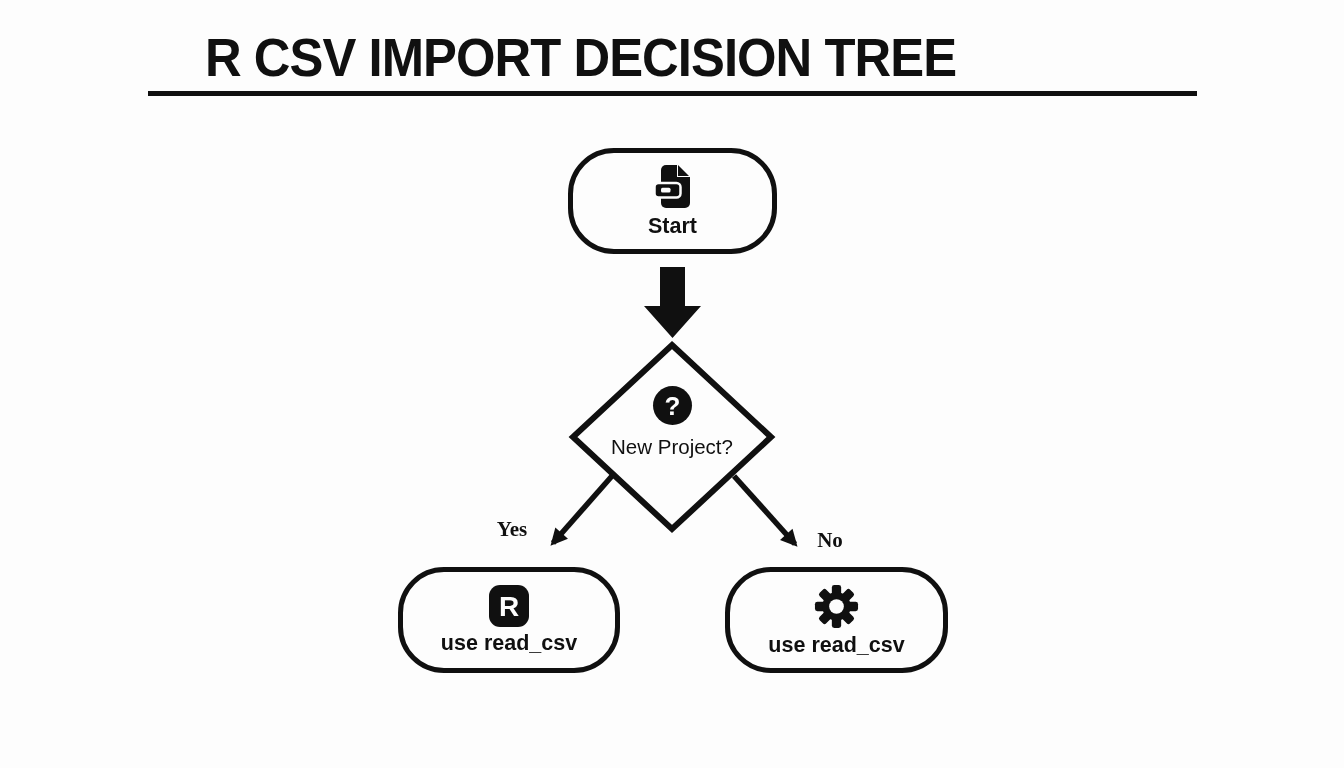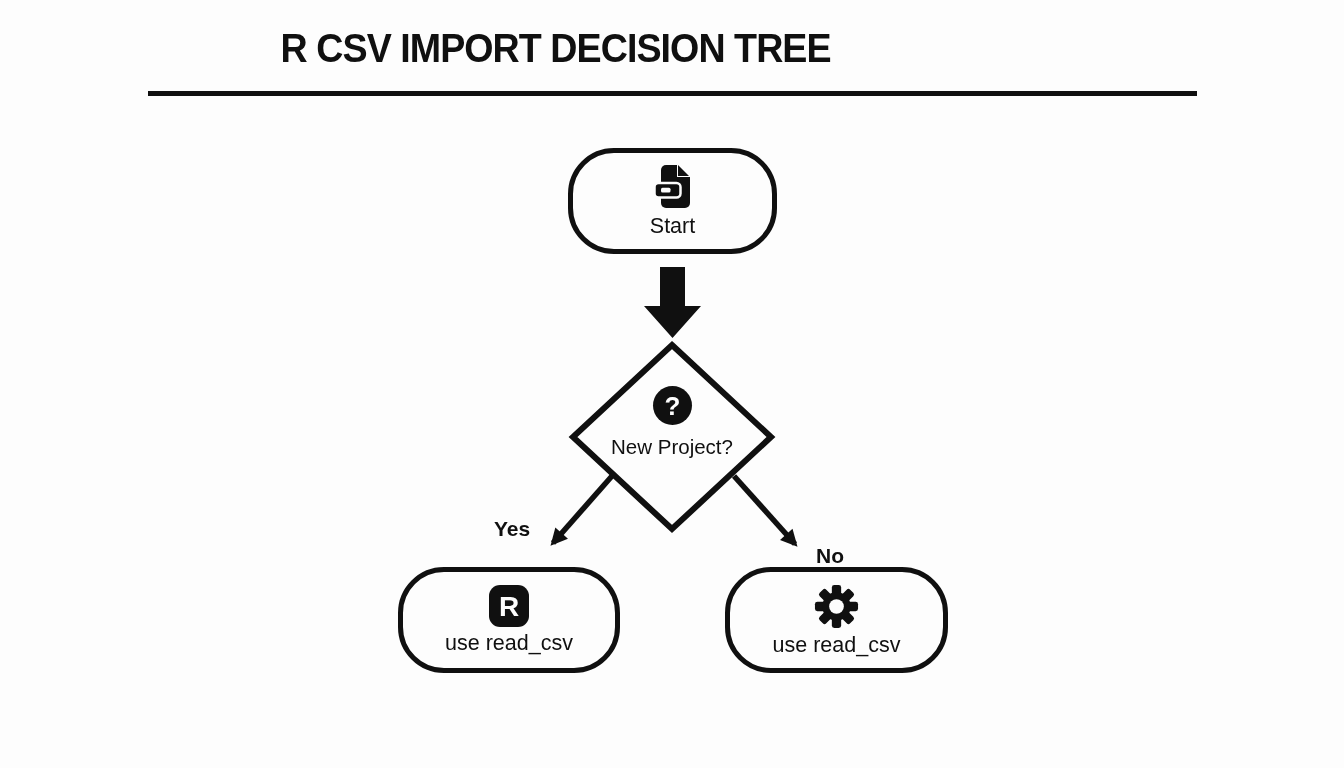--- a/index.html
+++ b/index.html
@@ -8,25 +8,26 @@
     width:1344px;height:768px;
     background:#fdfdfd;
     overflow:hidden;
     font-family:"Liberation Sans", sans-serif;
     color:#101010;
   }
   .title{
     position:absolute;
     left:0; top:26px; width:1112px;
     text-align:center;
-    font-size:40px;
+    font-size:54px;
     font-weight:bold;
     letter-spacing:-1px;
     margin:0;
     color:#101010;
+    padding-left:25px;
   }
   .title span{display:inline-block; transform:scaleX(.94); transform-origin:center;}
   .rule{
     position:absolute;
     left:148px; top:91px;
     width:1049px; height:5px;
     background:#101010;
   }
   .layer{
     position:absolute; left:0; top:0;
@@ -38,21 +39,21 @@
     border:5.5px solid #101010;
     border-radius:46px;
     background:#fdfdfd;
     display:flex;
     flex-direction:column;
     align-items:center;
     justify-content:center;
   }
   .node .icon{display:block; line-height:0;}
   .node .nlabel{
-    font-weight:normal;
+    font-weight:bold;
     font-size:21.5px;
     margin-top:3px;
     white-space:nowrap;
     color:#101010;
   }
   .node-start{left:568px; top:148px; width:209px; height:106px;}
   .node-yes  {left:398px; top:567px; width:222px; height:106px;}
   .node-no   {left:725px; top:567px; width:223px; height:106px;}
   .decision-content{
     position:absolute;
@@ -66,23 +67,24 @@
     white-space:nowrap;
     color:#101010;
   }
   .edge-label{
     position:absolute;
     font-weight:bold;
     font-size:21px;
     width:70px;
     text-align:center;
     color:#101010;
+    font-family:Liberation Serif, serif;
   }
   .edge-label-yes{left:477px; top:517px;}
-  .edge-label-no {left:795px; top:544px;}
+  .edge-label-no {left:795px; top:528px;}
 </style>
 </head>
 <body>
 
 <div class="stage">
 
   <h1 class="title"><span>R CSV IMPORT DECISION TREE</span></h1>
   <div class="rule"></div>
 
   <svg class="layer" viewBox="0 0 1344 768">

